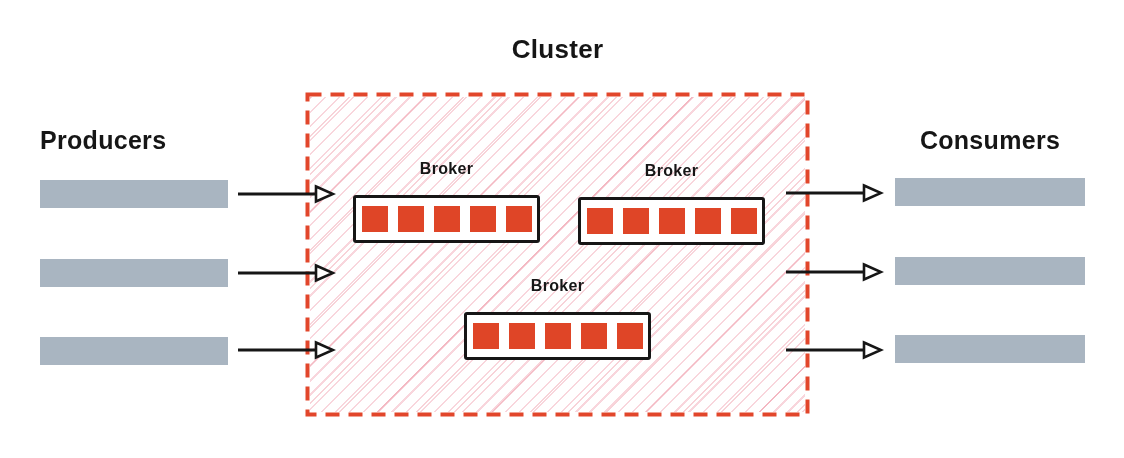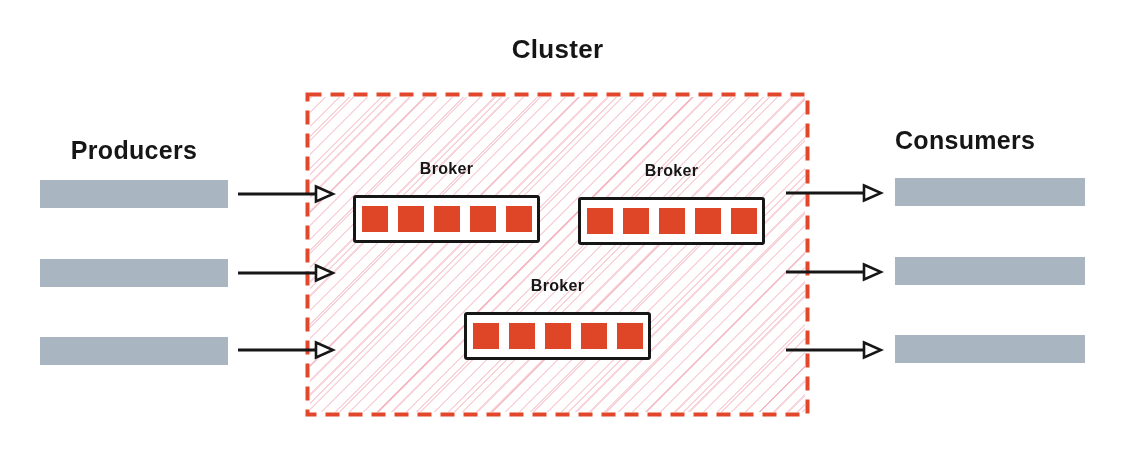--- a/index.html
+++ b/index.html
@@ -49,22 +49,22 @@
     height:48px;box-sizing:border-box;
     background:#fff;border:3px solid var(--ink);border-radius:3px;
     display:flex;align-items:center;justify-content:center;gap:10px;
   }
   [data-name="partition-square"]{
     width:26px;height:26px;background:var(--partition-red);
   }
 
   
   .side-label{position:absolute;font-size:25px;font-weight:600;letter-spacing:.3px;}
-  .producers-label{left:40px;top:136px;width:188px;text-align:center;}
-  .consumers-label{left:895px;top:126px;width:190px;text-align:left;}
+  .producers-label{left:40px;top:126px;width:188px;}
+  .consumers-label{left:895px;top:126px;width:190px;text-align:center;}
   .bars{position:absolute;}
   .producer-bars{left:40px;top:180px;width:188px;height:185px;}
   .consumer-bars{left:895px;top:178px;width:190px;height:186px;}
   .bars > div{position:absolute;left:0;width:100%;height:28px;background:var(--bar-gray);}
   .bars > div:nth-child(1){top:0;}
   .bars > div:nth-child(2){top:79px;}
   .bars > div:nth-child(3){top:157px;}
 
   
   .arrow{position:absolute;width:100px;height:24px;display:block;}

